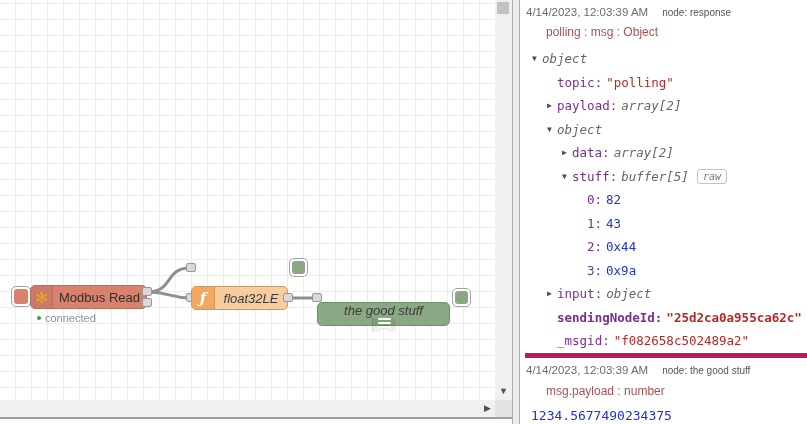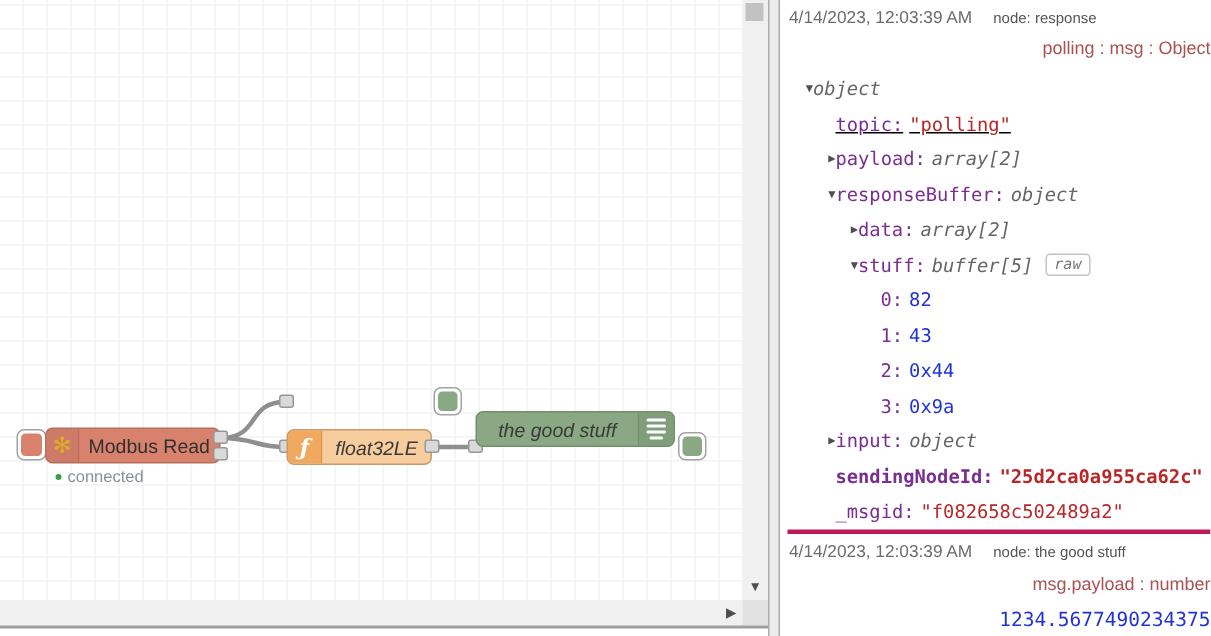--- a/index.html
+++ b/index.html
@@ -27,21 +27,21 @@
   .node .label.it { font-style:italic; color:#3a3a38; }
 
   .node.modbus { left:30px; top:285px; width:117px; background:#d8826e; border:1px solid #b4705c; }
   .modbus-iconbox { width:22px; height:100%; display:flex; align-items:center; justify-content:center;
     background:rgba(0,0,0,0.05); border-right:1px solid rgba(0,0,0,0.10);
     border-radius:4px 0 0 4px; }
   .modbus-glyph { color:#dfaa24; font-size:15px; line-height:1; }
 
   .node.debug  { background:#8aa883; border:1px solid #70906b; }
   .node.response  { left:191px; top:256px; width:96px; }
-  .node.goodstuff { left:317px; top:274px; width:133px; }
+  .node.goodstuff { left:317px; top:302px; width:133px;flex-direction:column; }
   .debug-iconbox { width:24px; height:100%; display:flex; flex-direction:column;
     align-items:center; justify-content:center; gap:2px;
     background:rgba(0,0,0,0.06); border-left:1px solid rgba(0,0,0,0.10);
     border-radius:0 4px 4px 0; }
   .debug-iconbox .bar { width:13px; height:2px; background:#fff; border-radius:1px; }
   .debug-iconbox .bar.short { width:9px; align-self:center; }
 
   .node.func { left:191px; top:286px; width:97px; background:#f8cd9e; border:1px solid #c79b69; }
   .func-iconbox { width:23px; height:100%; display:flex; align-items:center; justify-content:center;
     background:#f1a95f; border-right:1px solid rgba(0,0,0,0.10); border-radius:4px 0 0 4px;
@@ -72,21 +72,21 @@
   .hscroll { position:absolute; left:0; top:400px; width:495px; height:17px; background:#f0f0f0; }
   .harrow  { position:absolute; right:4px; top:4px; font-size:9px; color:#4e4e4e; line-height:9px; }
   .scroll-corner { position:absolute; left:495px; top:400px; width:17px; height:17px; background:#e2e2e2; }
   .canvas-bottom-line { position:absolute; left:0; top:417px; width:512px; height:2px; background:#9e9e9e; }
   .splitter { position:absolute; left:512px; top:0; width:8px; height:424px; background:#ececec;
     border-left:1.5px solid #aeaeae; border-right:1.5px solid #aeaeae; }
 
   
   .sidebar { position:absolute; left:520px; top:0; width:287px; height:424px; background:#fff;
              padding-left:5px; }
-  .dmsg { padding-top:6px; border-bottom:3px solid #be185d;text-align:right; }
+  .dmsg { padding-top:6px; border-bottom:5px solid #be185d; }
   .dmsg-header { display:flex; gap:14px; align-items:baseline; height:16px; padding-left:1px; }
   .dmsg-ts   { font-size:11.5px; color:#6b6b6b; }
   .dmsg-node { font-size:10px; color:#555; }
   .dmsg-topic { font-size:12px; color:#aa5252; height:18px; margin-top:3px; padding-left:1px;margin-left:20px; }
 
   .tree { font-family:"DejaVu Sans Mono", monospace; font-size:12.5px; margin-top:4px; }
   .trow { height:23.5px; display:flex; align-items:center; white-space:nowrap; }
   .exp  { display:inline-block; width:10px; font-size:8px; color:#4f4f4f; flex:none; }
   .tkey { color:#792e90; margin-right:4px; }
   .tval.meta   { color:#666; font-style:italic; }
@@ -176,33 +176,32 @@
       <div class="dmsg-header">
         <span class="dmsg-ts">4/14/2023, 12:03:39 AM</span>
         <span class="dmsg-node">node: response</span>
       </div>
       <div class="dmsg-topic">polling : msg : Object</div>
       <div class="tree">
           <div class="trow" style="padding-left: 7px;">
             <span class="exp">▼</span>
             <span class="tval meta">object</span>
           </div>
-          <div class="trow" style="padding-left: 22px; text-decoration: underline;">
+          <div class="trow" style="padding-left: 22px;">
             <span class="exp"></span>
             <span class="tkey">topic:</span>
             <span class="tval string">"polling"</span>
           </div>
           <div class="trow" style="padding-left: 22px;">
             <span class="exp">▶</span>
             <span class="tkey">payload:</span>
             <span class="tval meta">array[2]</span>
           </div>
           <div class="trow" style="padding-left: 22px;">
             <span class="exp">▼</span>
-            <span class="tkey">responseBuffer:</span>
             <span class="tval meta">object</span>
           </div>
           <div class="trow" style="padding-left: 37px;">
             <span class="exp">▶</span>
             <span class="tkey">data:</span>
             <span class="tval meta">array[2]</span>
           </div>
           <div class="trow" style="padding-left: 37px;">
             <span class="exp">▼</span>
             <span class="tkey">stuff:</span>

